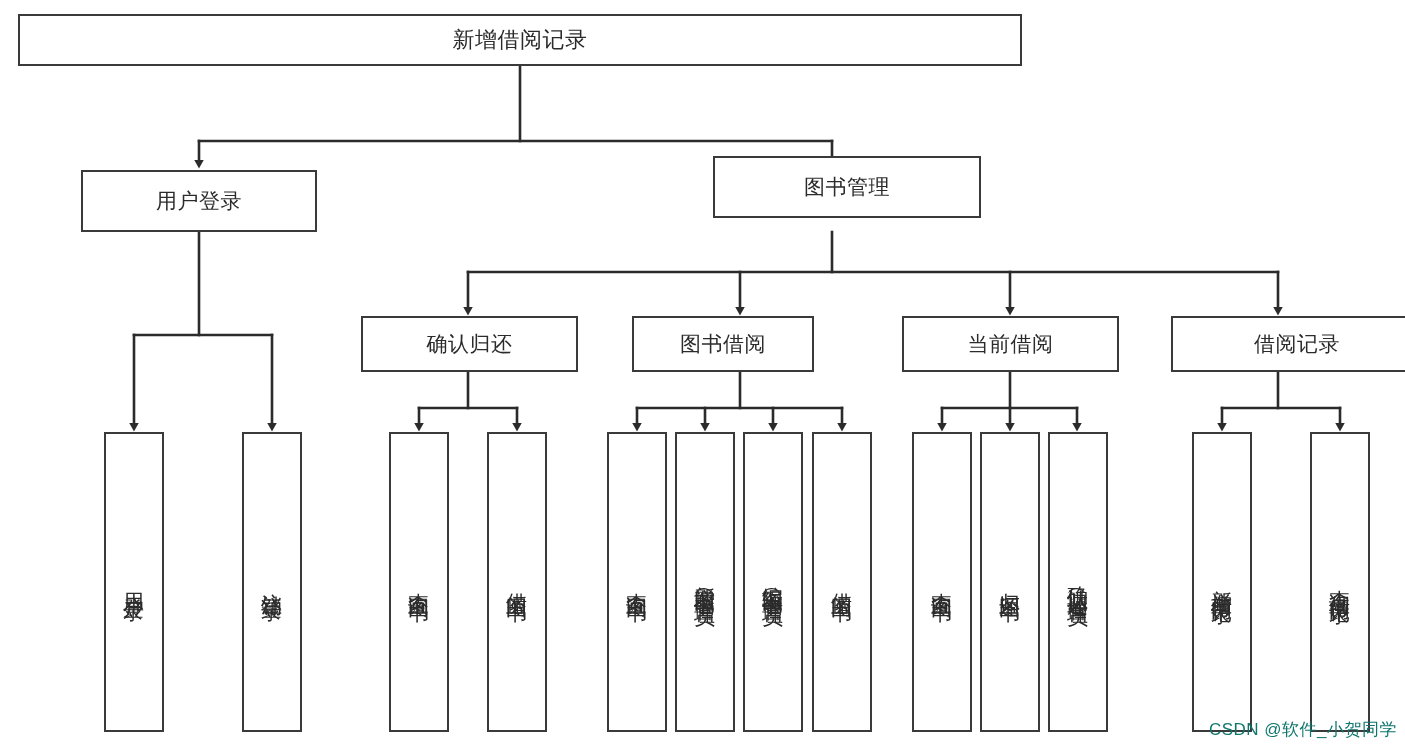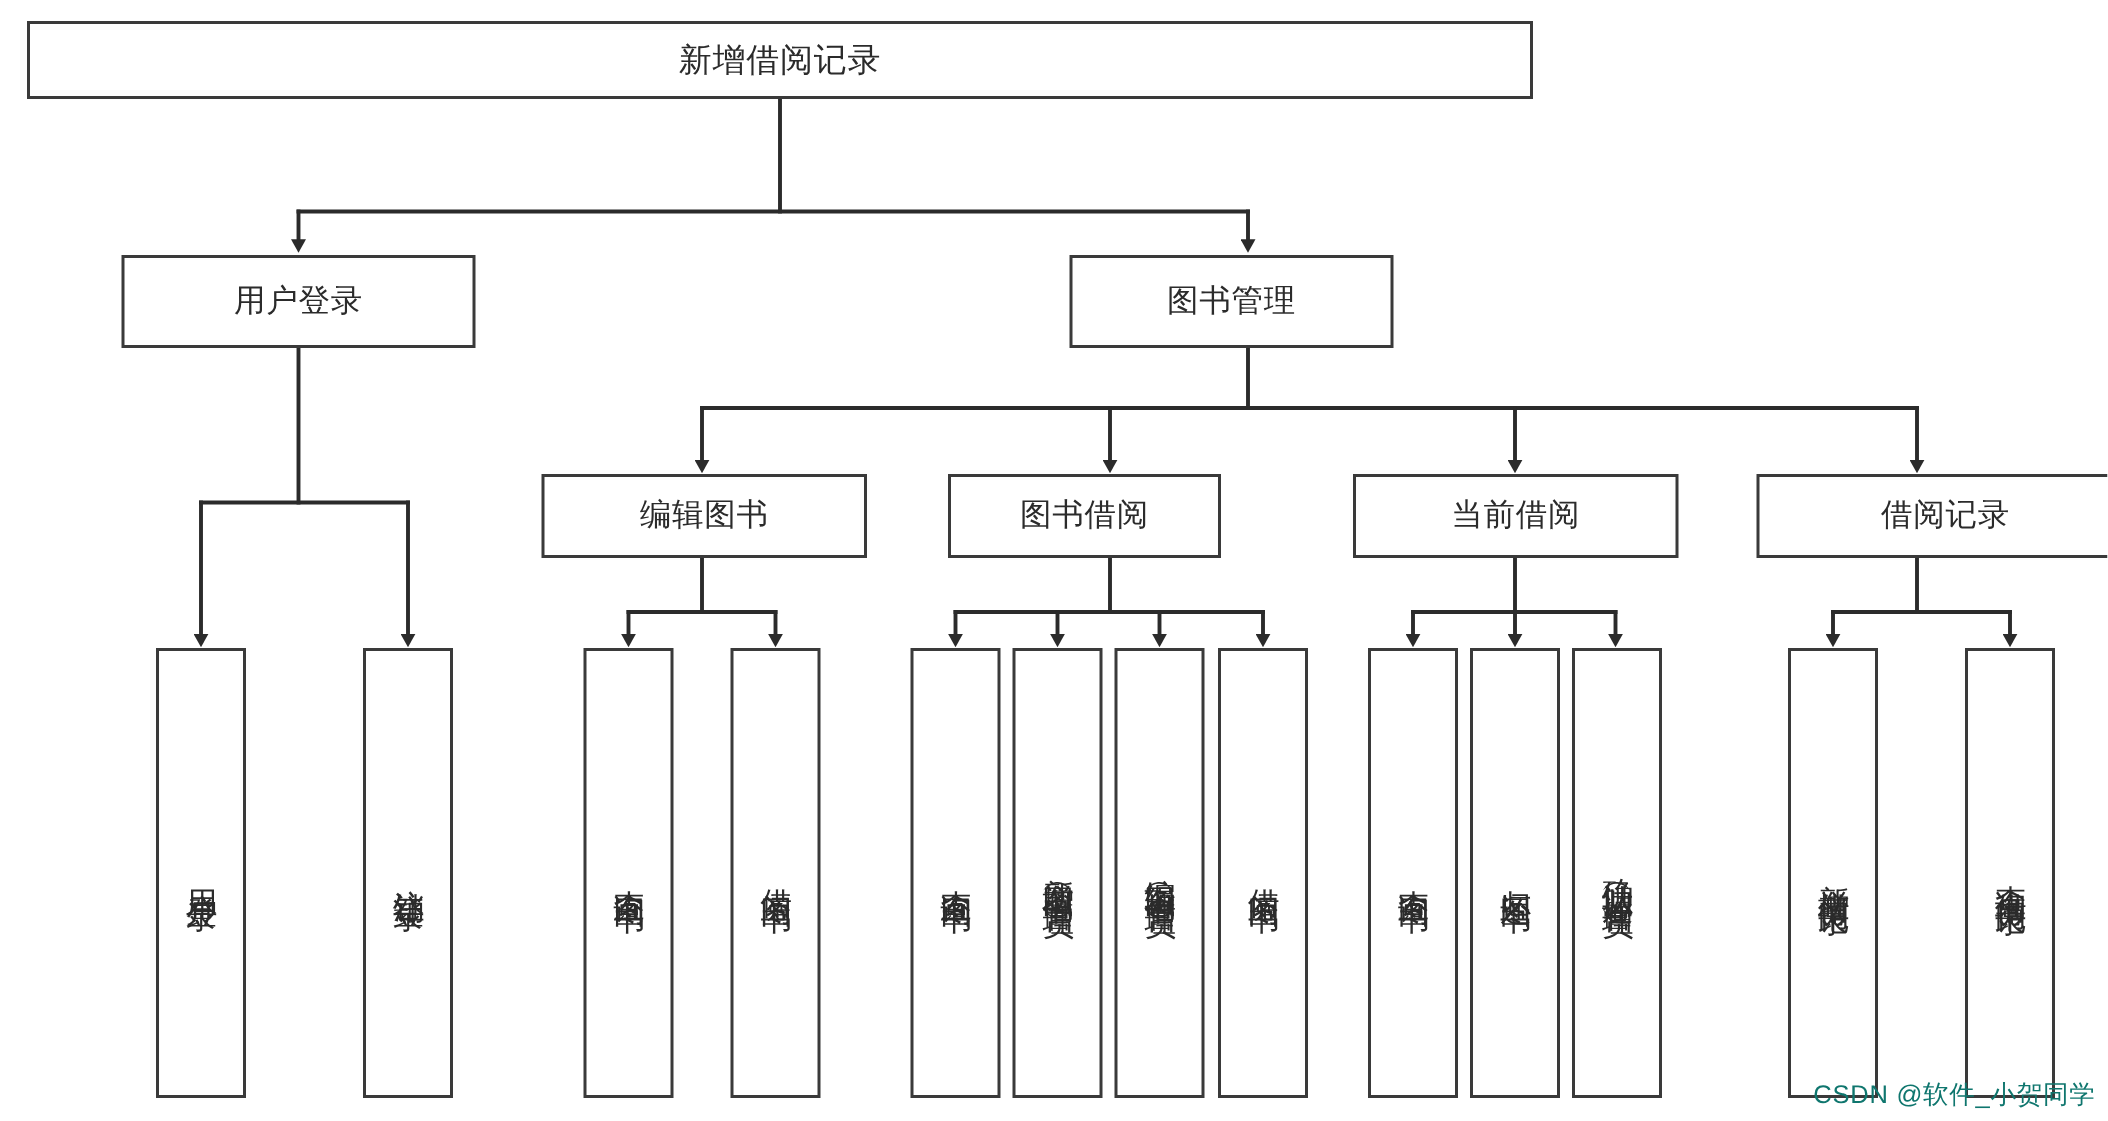--- a/index.html
+++ b/index.html
@@ -124,26 +124,26 @@
     </g>
   </svg>
 
   <div class="node root horiz" style="left:18px; top:14px; width:1004px; height:52px;">
     <span class="label">新增借阅记录</span>
   </div>
 
   <div class="node horiz" style="left:81px; top:170px; width:236px; height:62px;">
     <span class="label">用户登录</span>
   </div>
-  <div class="node horiz" style="left:713px; top:170px; width:216px; height:62px;">
+  <div class="node horiz" style="left:713px; top:156px; width:268px; height:62px;">
     <span class="label">图书管理</span>
   </div>
 
   <div class="node horiz" style="left:361px; top:316px; width:217px; height:56px;">
-    <span class="label">编辑图书</span>
+    <span class="label">确认归还</span>
   </div>
   <div class="node horiz" style="left:632px; top:316px; width:182px; height:56px;">
     <span class="label">图书借阅</span>
   </div>
   <div class="node horiz" style="left:902px; top:316px; width:217px; height:56px;align-items:center;">
     <span class="label">当前借阅</span>
   </div>
   <div class="node horiz" style="left:1171px; top:316px; width:252px; height:56px;">
     <span class="label">借阅记录</span>
   </div>

